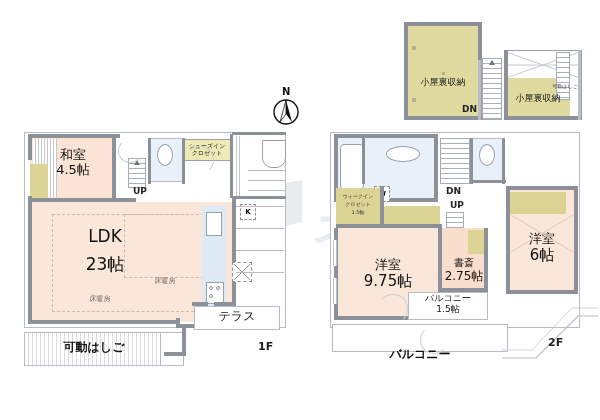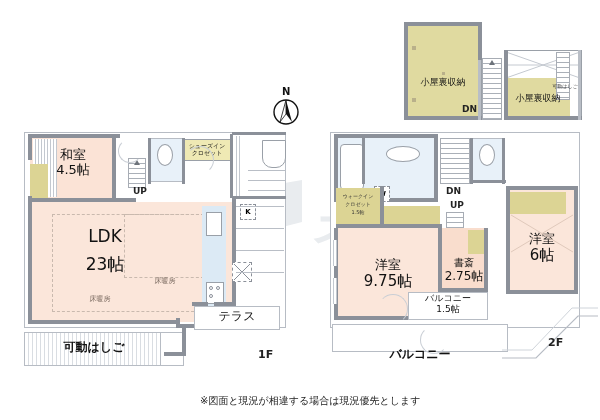--- a/index.html
+++ b/index.html
@@ -234,21 +234,21 @@
     <div class="lbl t12" style="left:194px;top:310px;width:86px;">テラス</div>
     <div class="abs wall" style="left:192px;top:302px;width:16px;height:4px;"></div>
     <div class="abs wall" style="left:214px;top:302px;width:20px;height:4px;"></div>
 
     <div class="abs deck" style="left:24px;top:332px;width:140px;height:34px;"></div>
     <div class="lbl t12 bold" style="left:24px;top:341px;width:140px;">可動はしご</div>
     <div class="abs outl2" style="left:160px;top:332px;width:24px;height:34px;background:#fff;"></div>
     <div class="abs wall" style="left:182px;top:326px;width:4px;height:30px;"></div>
     <div class="abs wall" style="left:164px;top:352px;width:22px;height:4px;"></div>
 
-    <div class="floortag" style="left:258px;top:348px;">1F</div>
+    <div class="floortag" style="left:258px;top:340px;">1F</div>
   </div>
 
   <div class="abs">
 
     <div class="abs f-white outl2" style="left:330px;top:132px;width:250px;height:196px;"></div>
 
     <div class="abs f-blue2" style="left:336px;top:138px;width:100px;height:64px;"></div>
     <div class="fixture" style="left:340px;top:144px;width:22px;height:44px;border-radius:4px;"></div>
     <div class="fixture fixr" style="left:386px;top:146px;width:32px;height:14px;"></div>
     <div class="abs wall" style="left:334px;top:134px;width:104px;height:4px;"></div>
@@ -329,15 +329,14 @@
 
   <div class="abs" style="left:268px;top:88px;width:40px;height:40px;">
     <div class="compass-n" style="left:14px;top:-2px;">N</div>
     <svg style="position:absolute;left:4px;top:10px;width:28px;height:28px;" viewBox="0 0 28 28">
       <circle cx="14" cy="14" r="12" fill="#ffffff" stroke="#111" stroke-width="1.4"></circle>
       <path d="M14 2 L20 24 L14 16 Z" fill="#111"></path>
       <path d="M14 2 L8 24 L14 16 Z" fill="#ffffff" stroke="#111" stroke-width="0.8"></path>
     </svg>
   </div>
 
-  <div class="footer">※図面と現況が相違する場合は現況優先とします</div>
 
 </div>
 
 </body></html>

